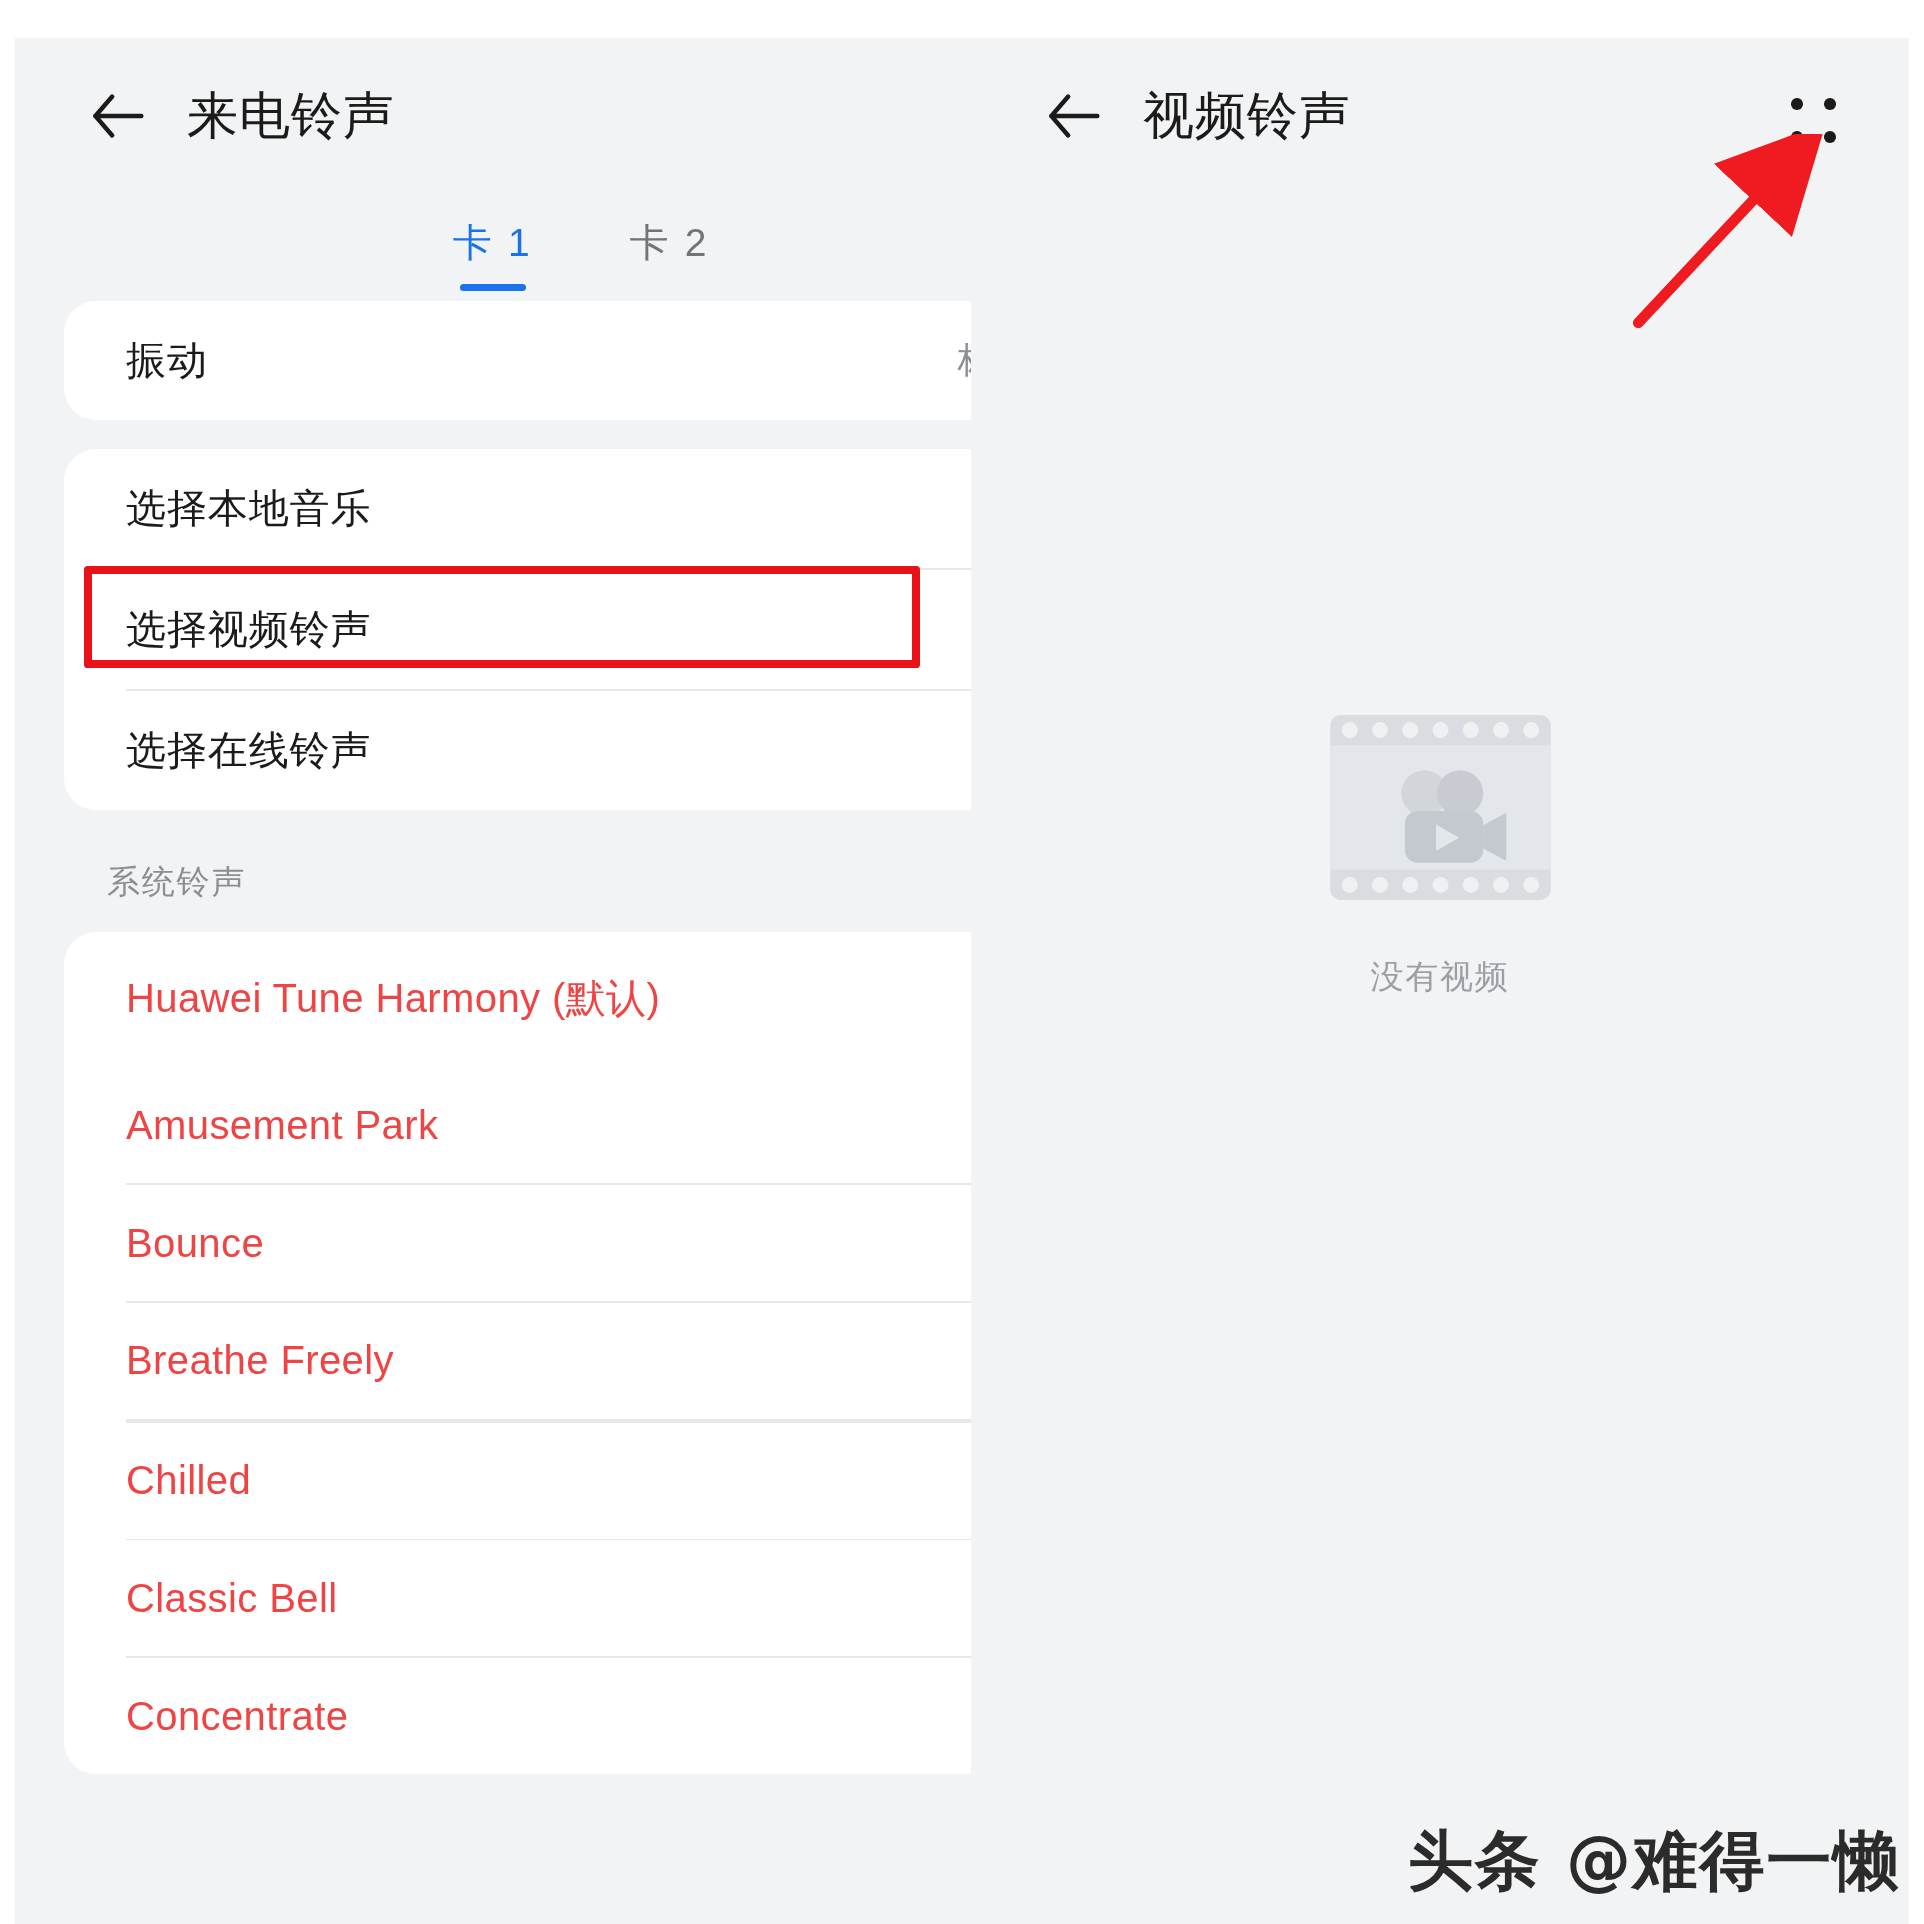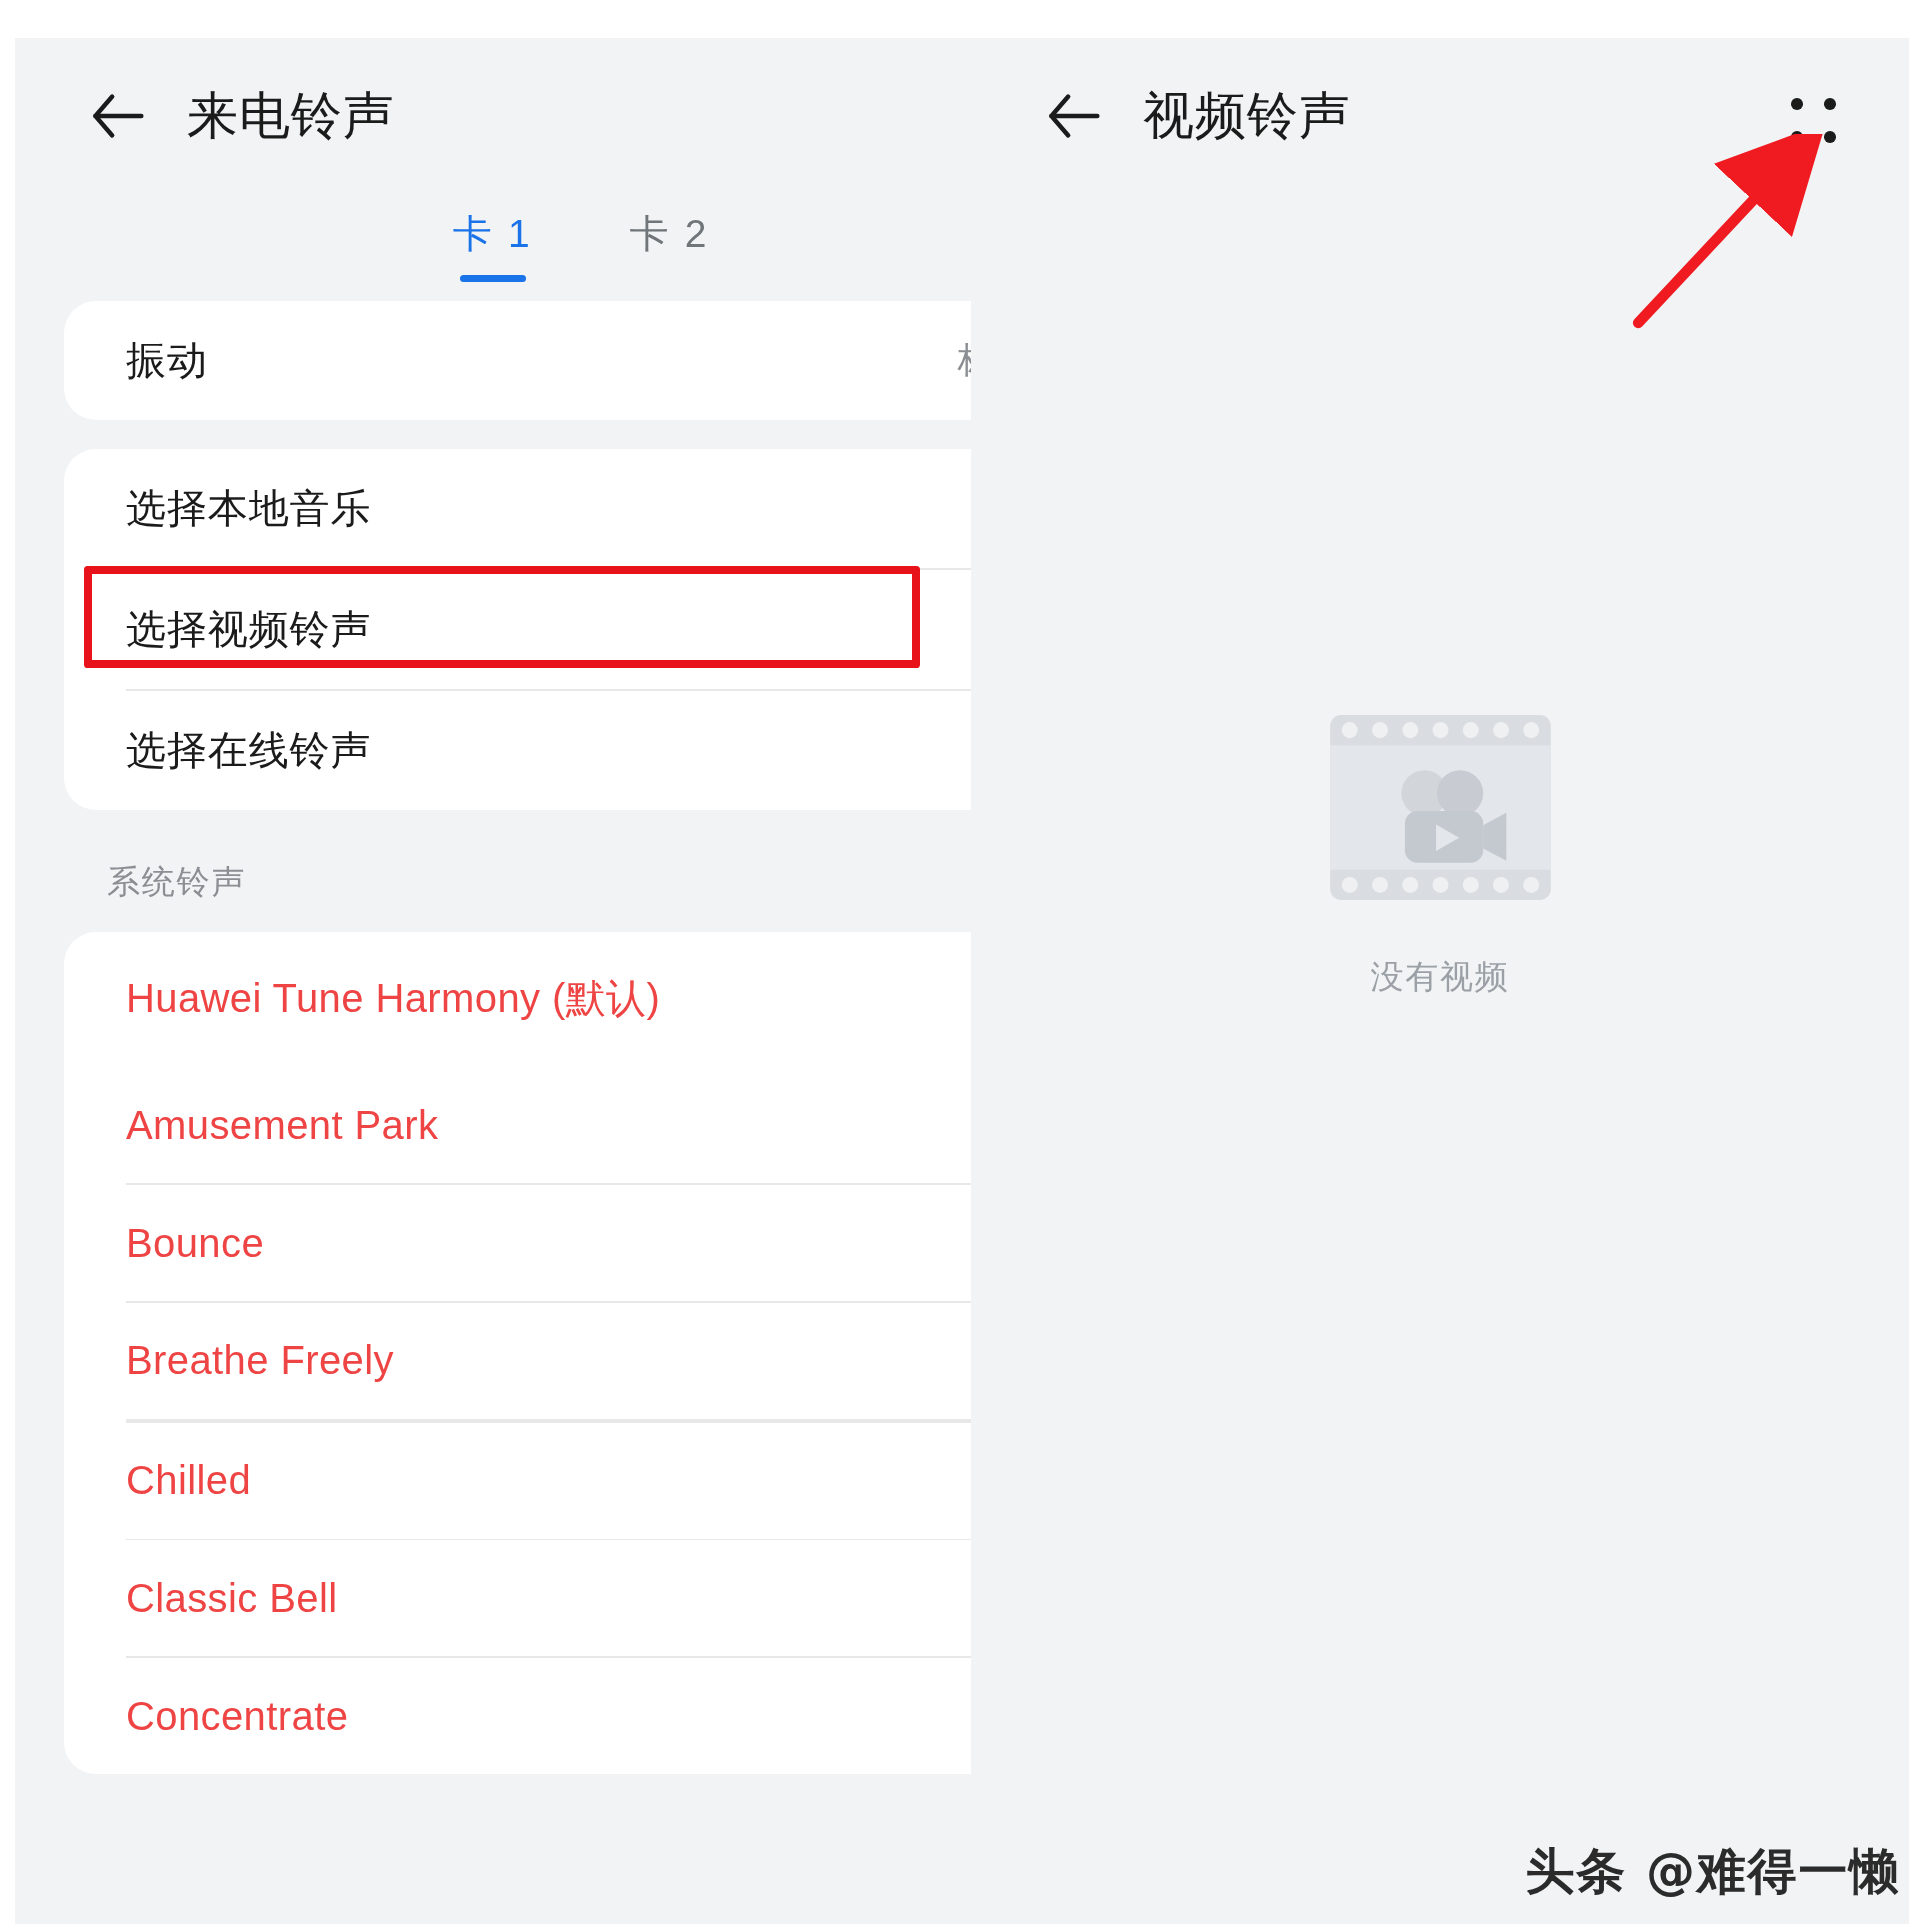--- a/index.html
+++ b/index.html
@@ -63,21 +63,21 @@
   .grid-menu i:nth-child(2){ left: 38px; top: 5.3px; }
   .grid-menu i:nth-child(3){ left: 5.3px;  top: 38px; }
   .grid-menu i:nth-child(4){ left: 38px; top: 38px; }
 
   
   .tabs {
     display: flex;
     justify-content: center;
     gap: 79px;
     height: 107px;
-    align-items: flex-start;
+    align-items: center;
     padding-top: 12.5px;
   }
   .tab {
     position: relative;
     font-size: 39px;
     color: #70757a;
     padding: 0 9px 21.4px 9px;
     white-space: nowrap;
     letter-spacing: 2.7px;
   }
@@ -220,21 +220,21 @@
     width: 232px;
     height: 196px;
     pointer-events: none;
   }
 
   
   .watermark {
     position: absolute;
     right: 25px;
     bottom: 19.6px;
-    font-size: 49px;
+    font-size: 65px;
     color: #2b2b2b;
     letter-spacing: 1.8px;
     white-space: nowrap;
     font-family: "DejaVu Sans", sans-serif;
     font-weight: 700;
   }
 </style>
 </head>
 <body>
 

